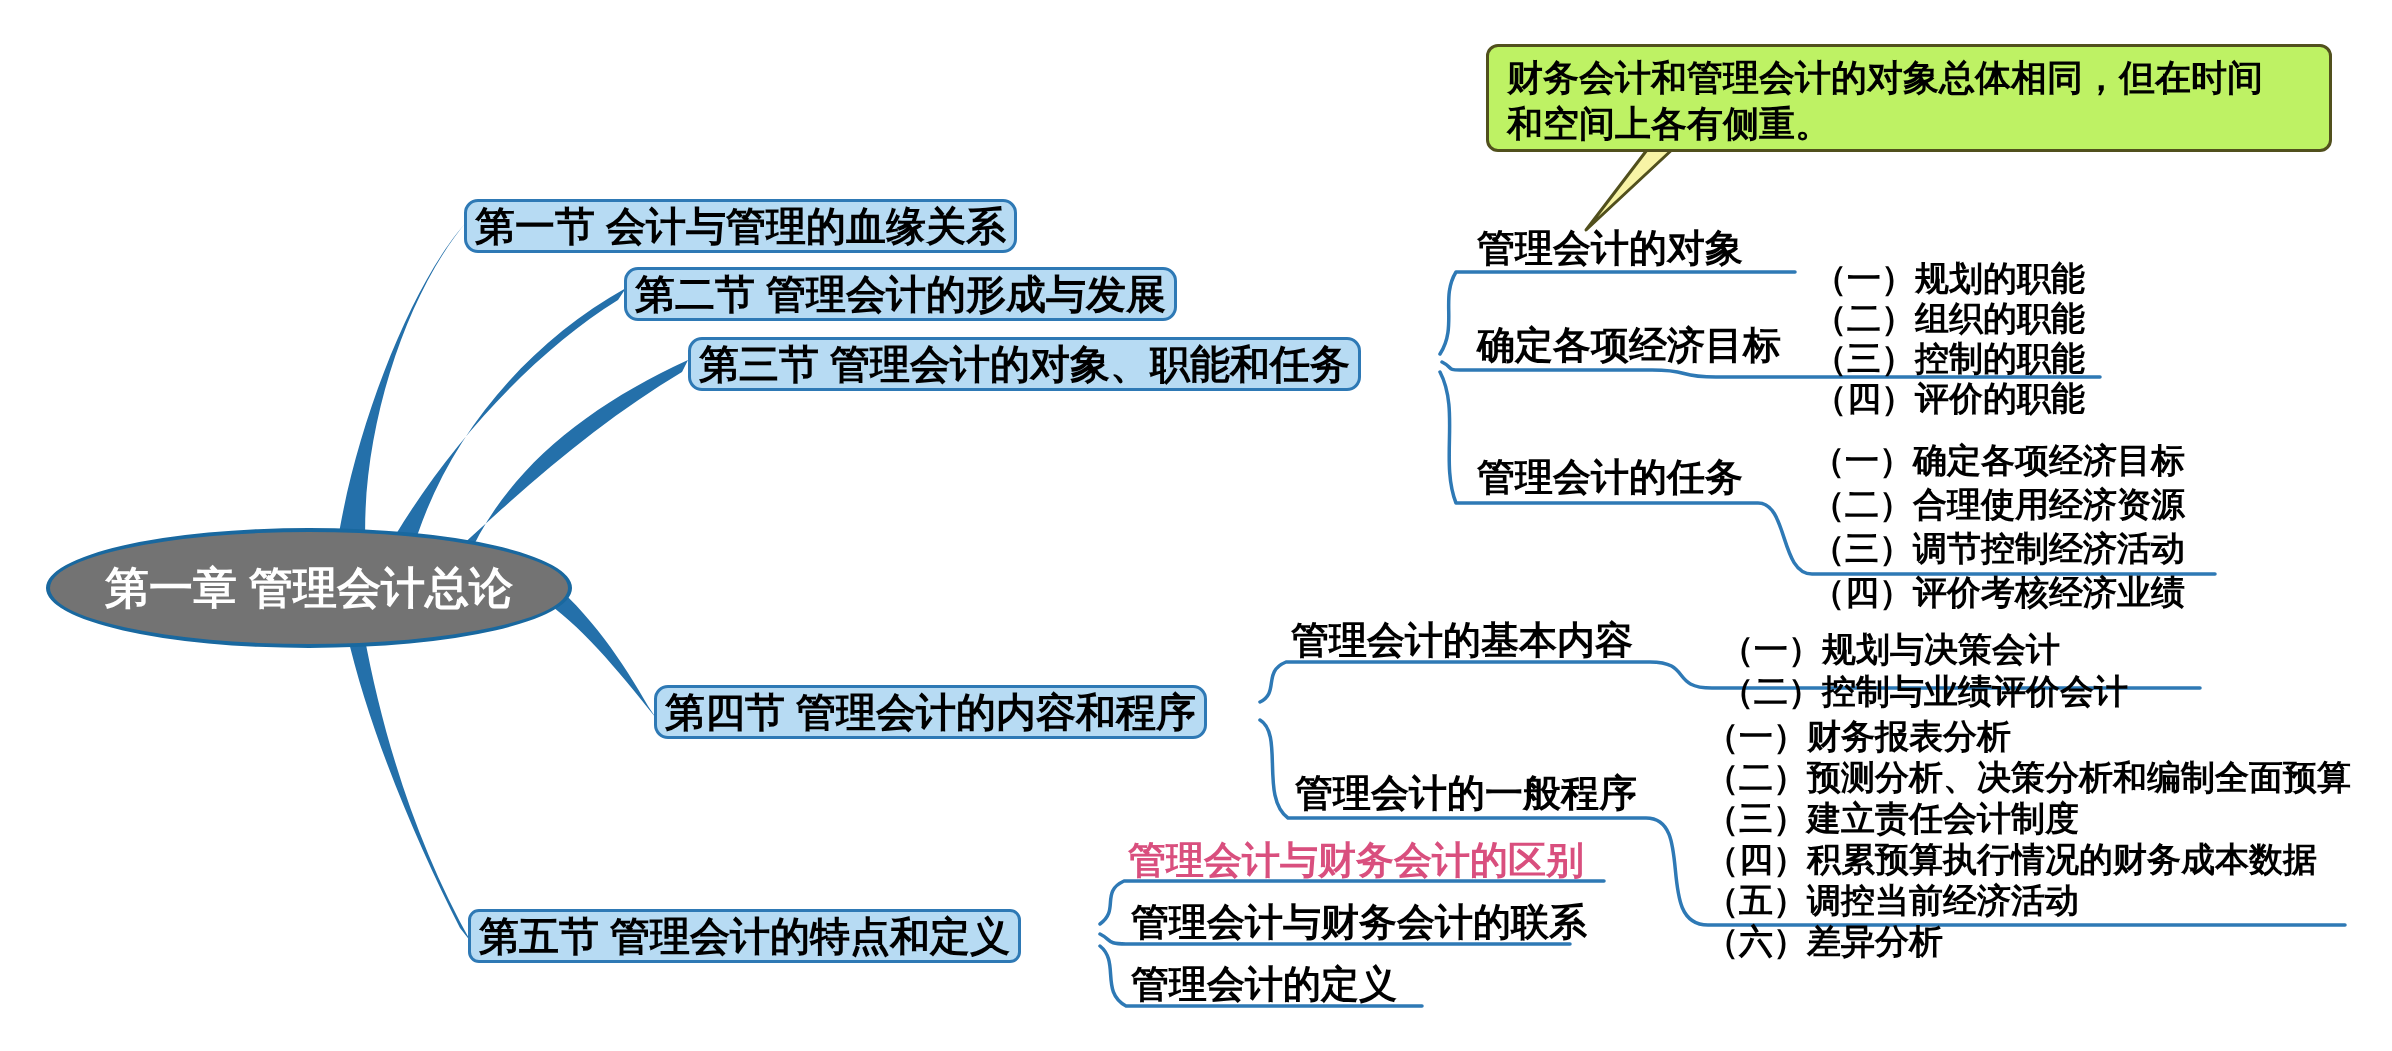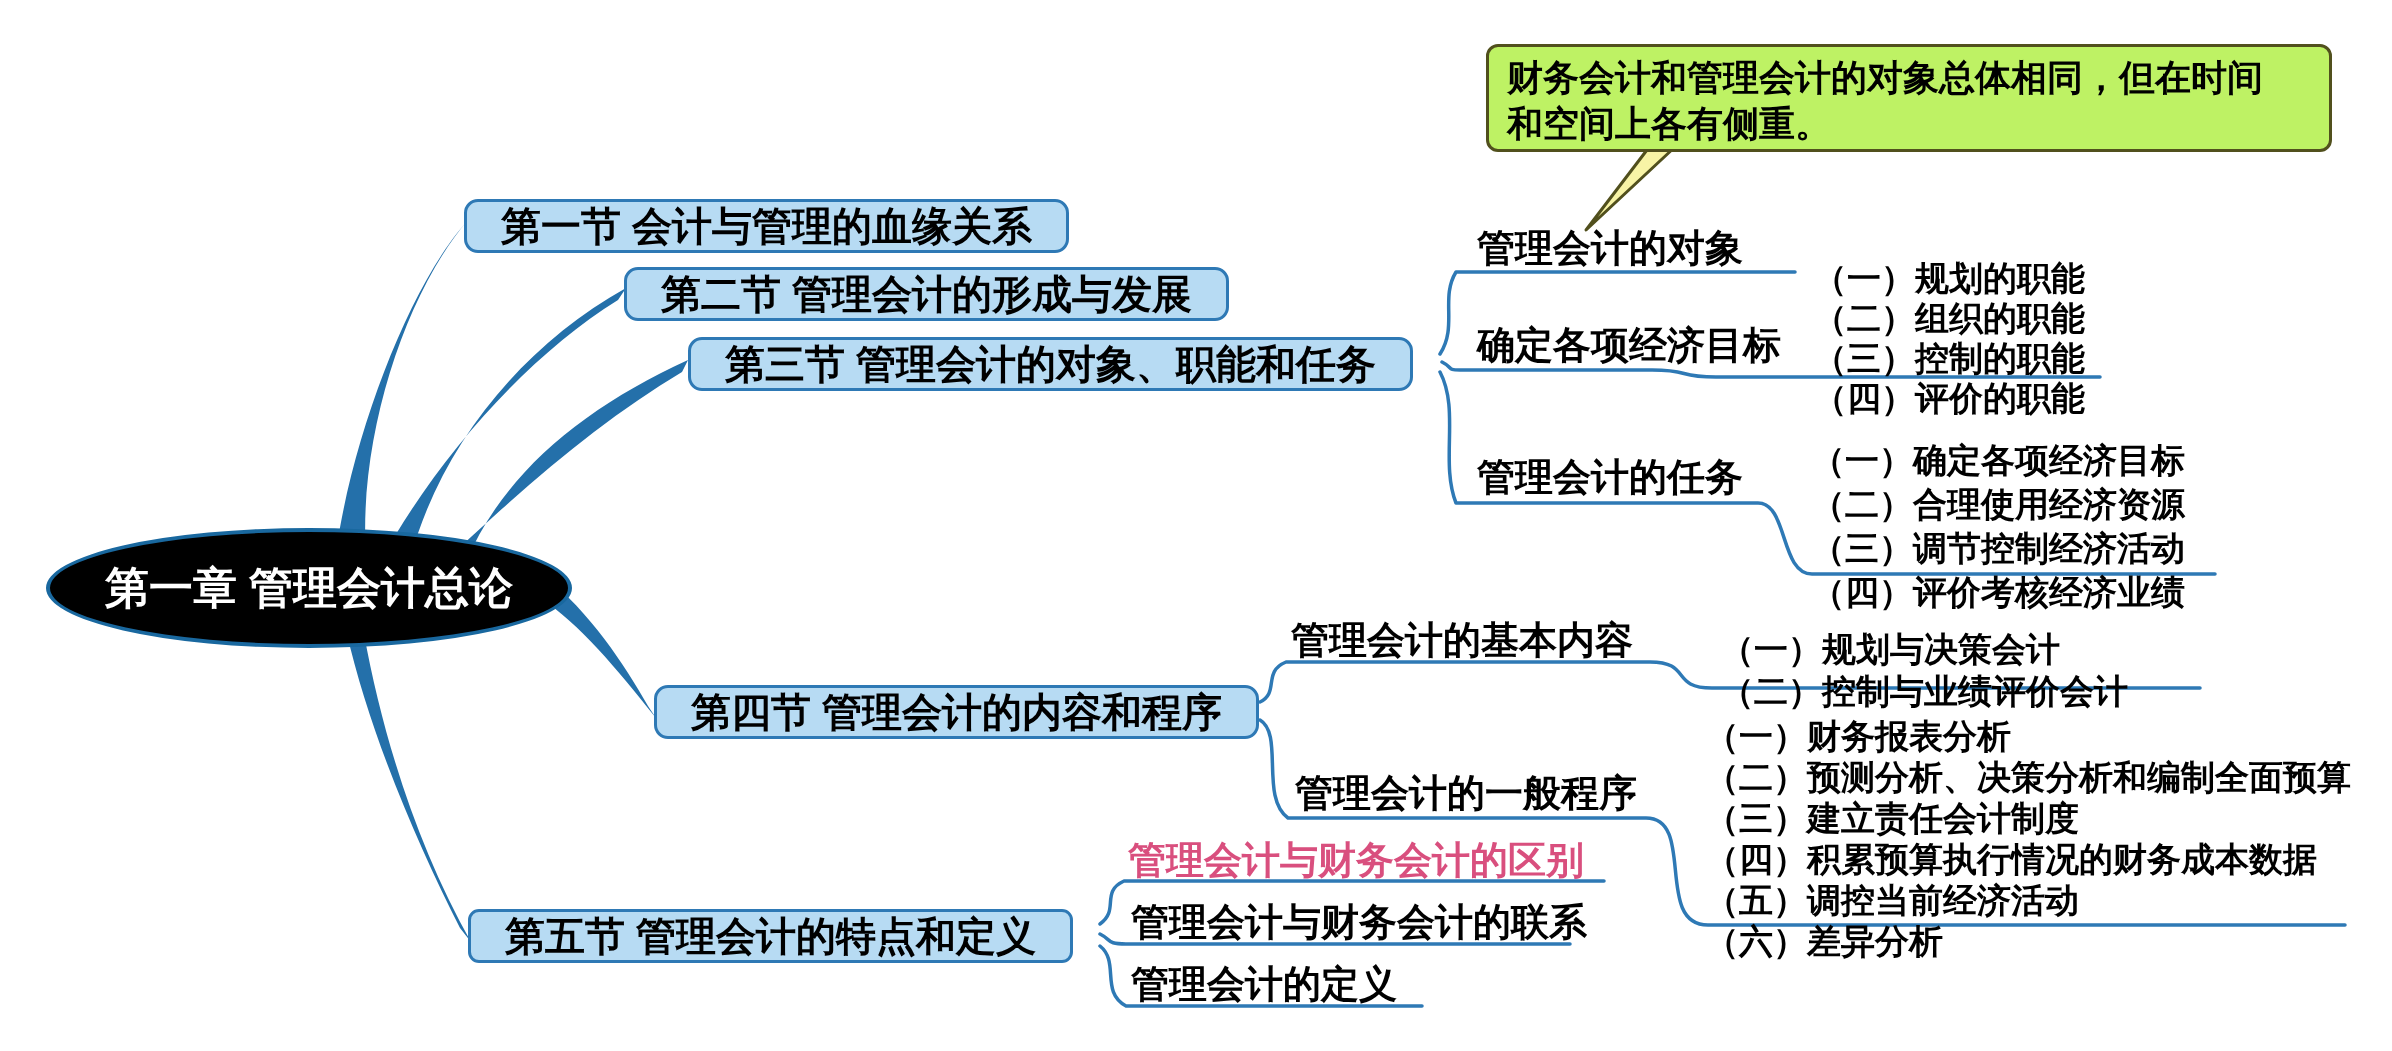--- a/index.html
+++ b/index.html
@@ -4,29 +4,29 @@
 <style>
   html,body{margin:0;padding:0;background:#ffffff;}
   body{width:2392px;height:1051px;position:relative;overflow:hidden;
        font-family:"Liberation Sans","DejaVu Sans",sans-serif;}
   #canvas{position:absolute;left:0;top:0;width:2392px;height:1051px;}
   svg#wires{position:absolute;left:0;top:0;z-index:1;}
   .abs{position:absolute;z-index:3;white-space:nowrap;}
   
   .root-ellipse{
     left:46px;top:528px;width:518px;height:112px;
-    background:#000000;border:4px solid #19689f;border-radius:50%;
+    background:#737373;border:4px solid #19689f;border-radius:50%;
     display:flex;align-items:center;justify-content:center;
     color:#ffffff;font-size:44px;font-weight:bold;z-index:2;
   }
   
   .node{
     height:54px;line-height:48px;box-sizing:border-box;
     background:#b7dbf3;border:3px solid #2e79b5;border-radius:14px;
-    padding:0 34px;color:#000;font-size:40px;font-weight:bold;
+    padding:0 8px;color:#000;font-size:40px;font-weight:bold;
   }
   
   .lbl{font-size:38px;font-weight:bold;color:#000;line-height:38px;}
   .lbl.hl{color:#d94f7e;}
   
   .list{font-size:34px;font-weight:bold;color:#000;margin-top:36px;}
   .list div{height:var(--lh);line-height:var(--lh);}
   
   .callout{
     left:1486px;top:44px;width:846px;height:108px;box-sizing:border-box;

